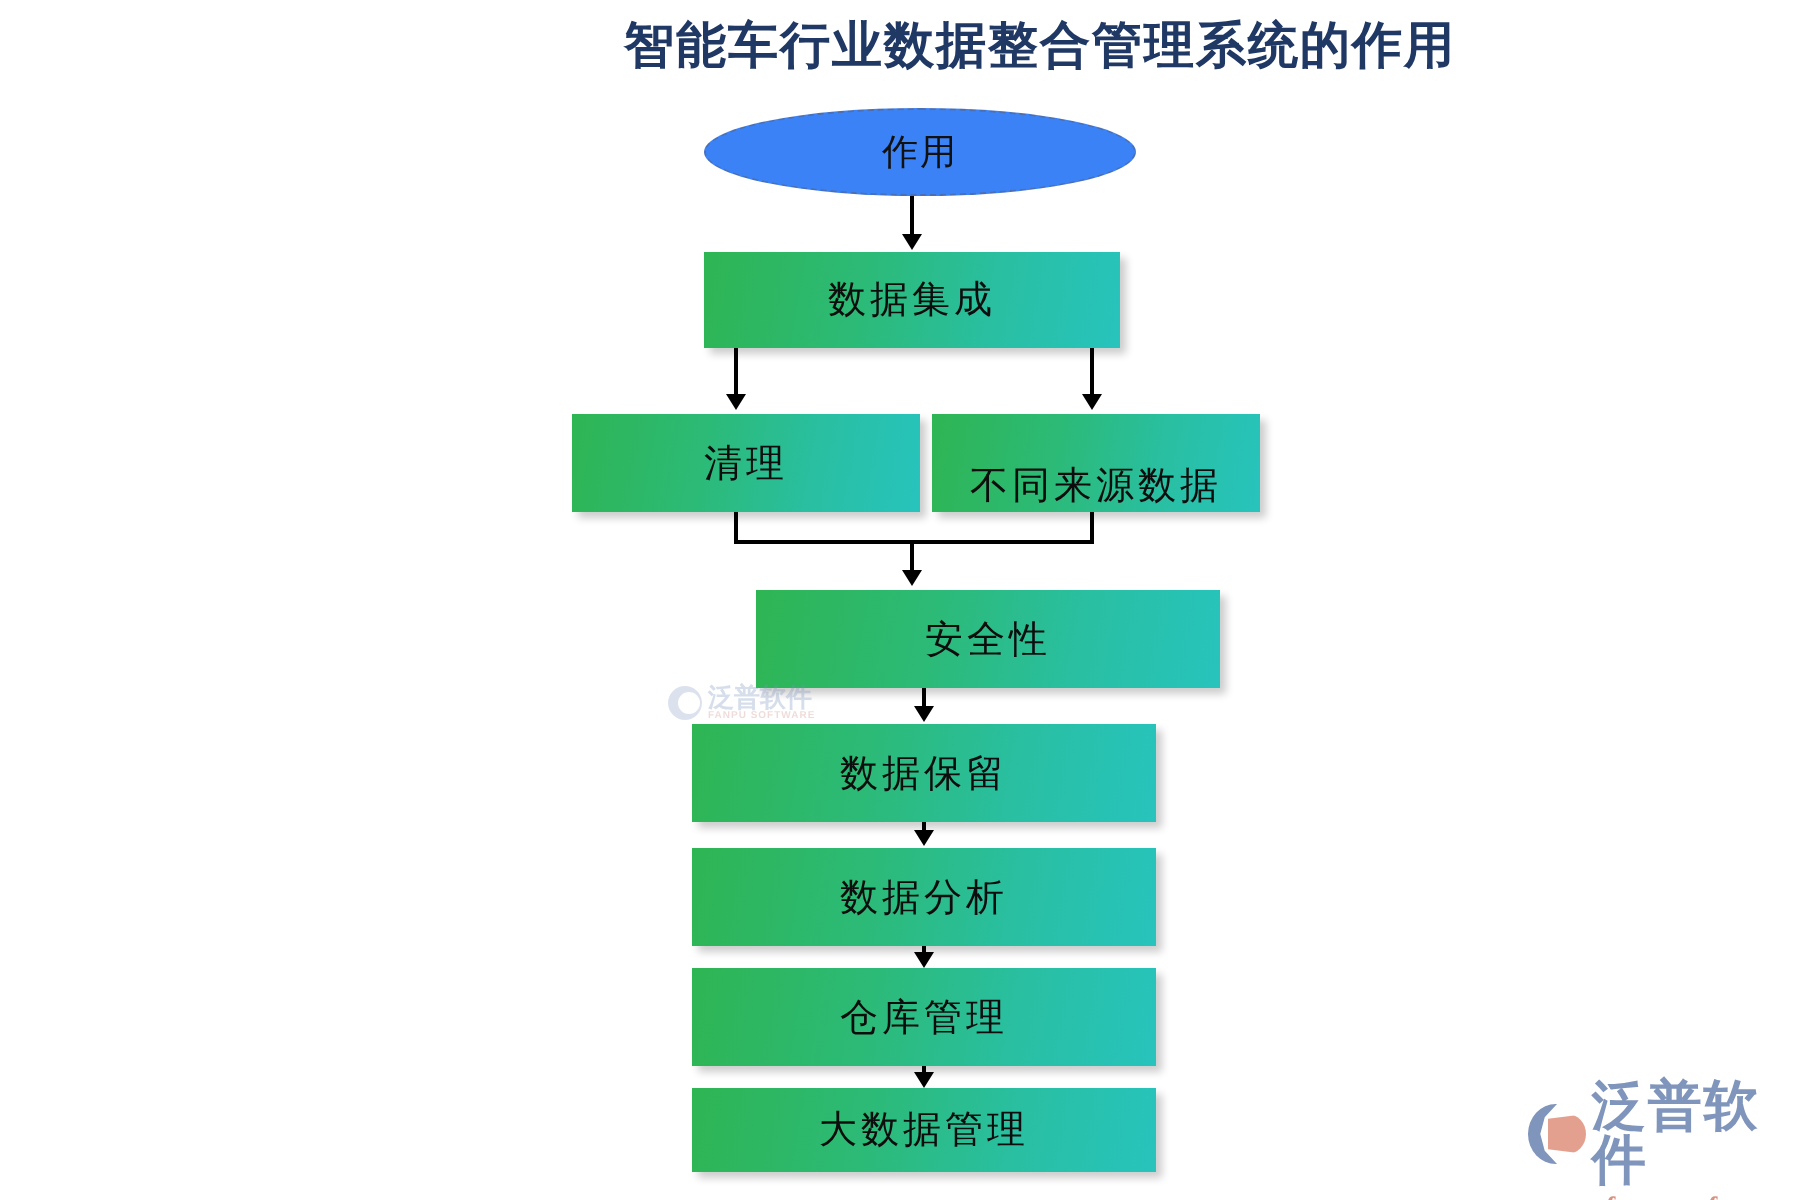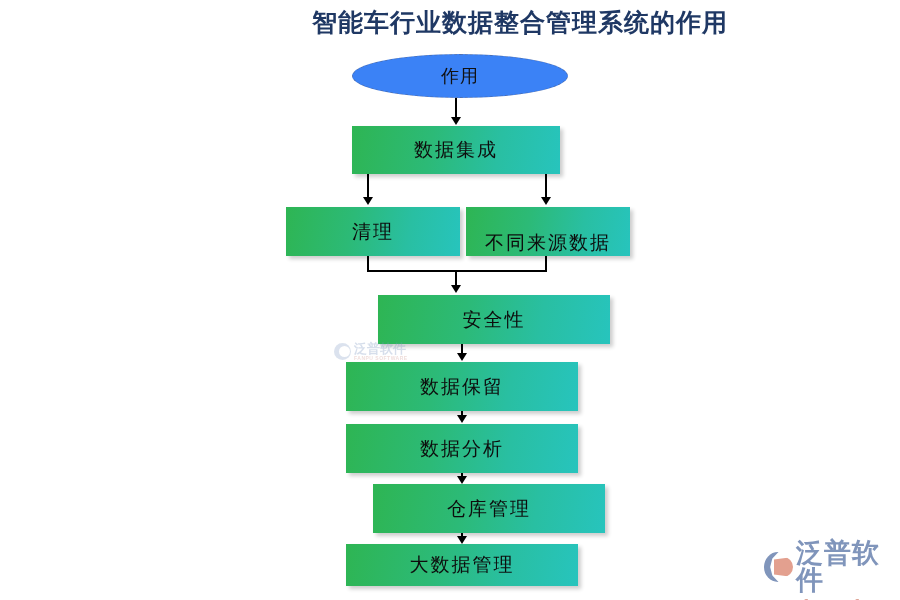--- a/index.html
+++ b/index.html
@@ -77,21 +77,21 @@
     white-space: nowrap;
   }
 
   
   .box-integration { left: 352px; top: 126px;  width: 208px; height: 48px; }
   .box-clean       { left: 286px; top: 207px;  width: 174px; height: 49px; }
   .box-sources     { left: 466px; top: 207px;  width: 164px; height: 49px; align-items: flex-end; }
   .box-security    { left: 346px; top: 295px;  width: 232px; height: 49px; margin-left: 32px; }
   .box-retention   { left: 346px; top: 362px;  width: 232px; height: 49px; }
   .box-analysis    { left: 346px; top: 424px;  width: 232px; height: 49px; }
-  .box-warehouse   { left: 346px; top: 484px;  width: 232px; height: 49px; margin-left: 27px; }
+  .box-warehouse   { left: 346px; top: 484px;  width: 232px; height: 49px; }
   .box-bigdata     { left: 346px; top: 544px;  width: 232px; height: 42px; }
 
   
   .vline {
     position: absolute;
     width: 2px;
     background: #000000;
   }
   .hline {
     position: absolute;

